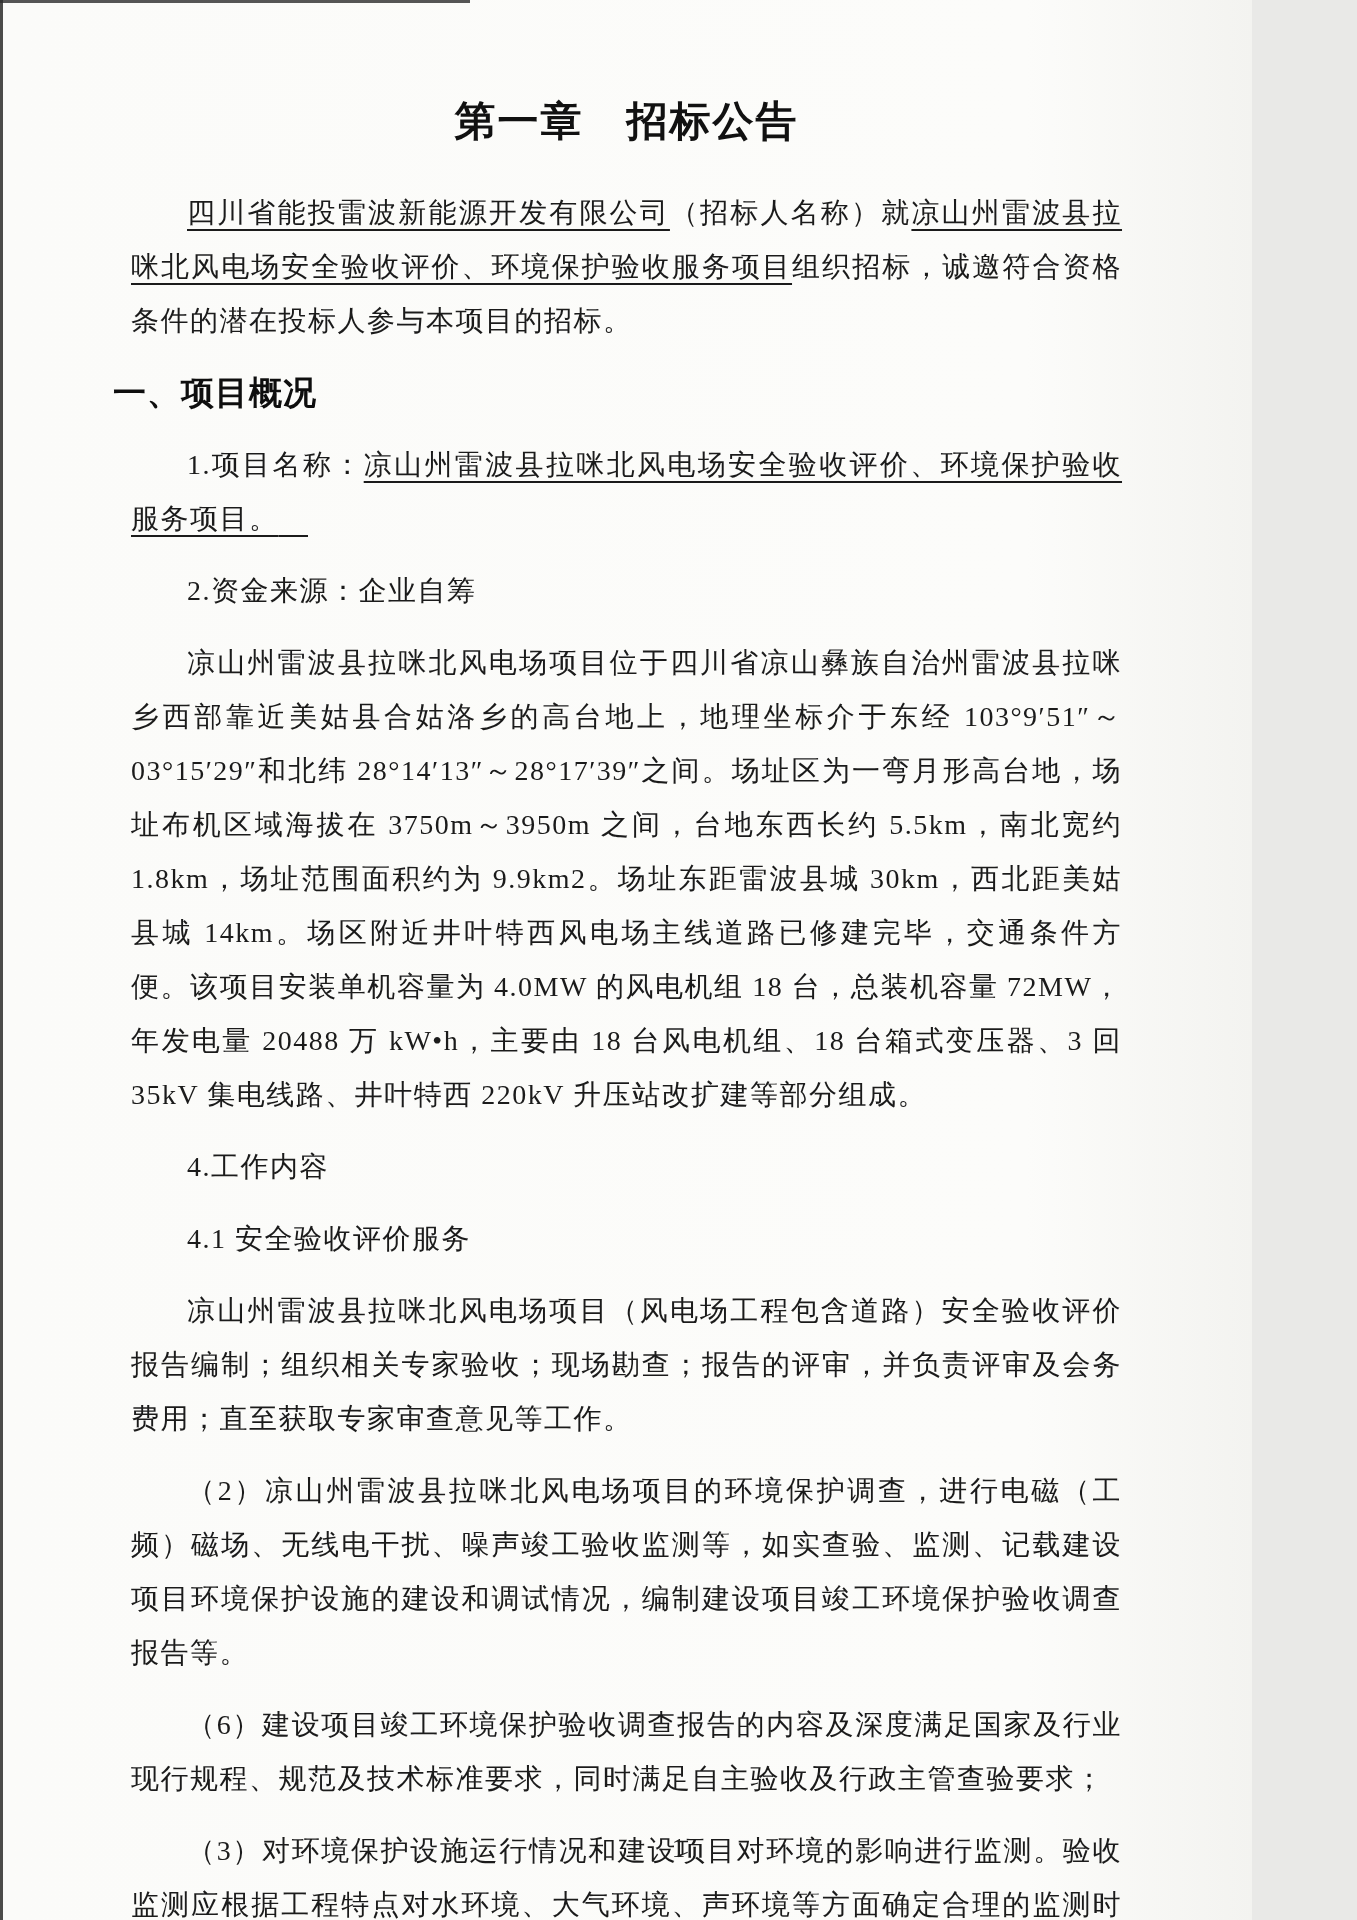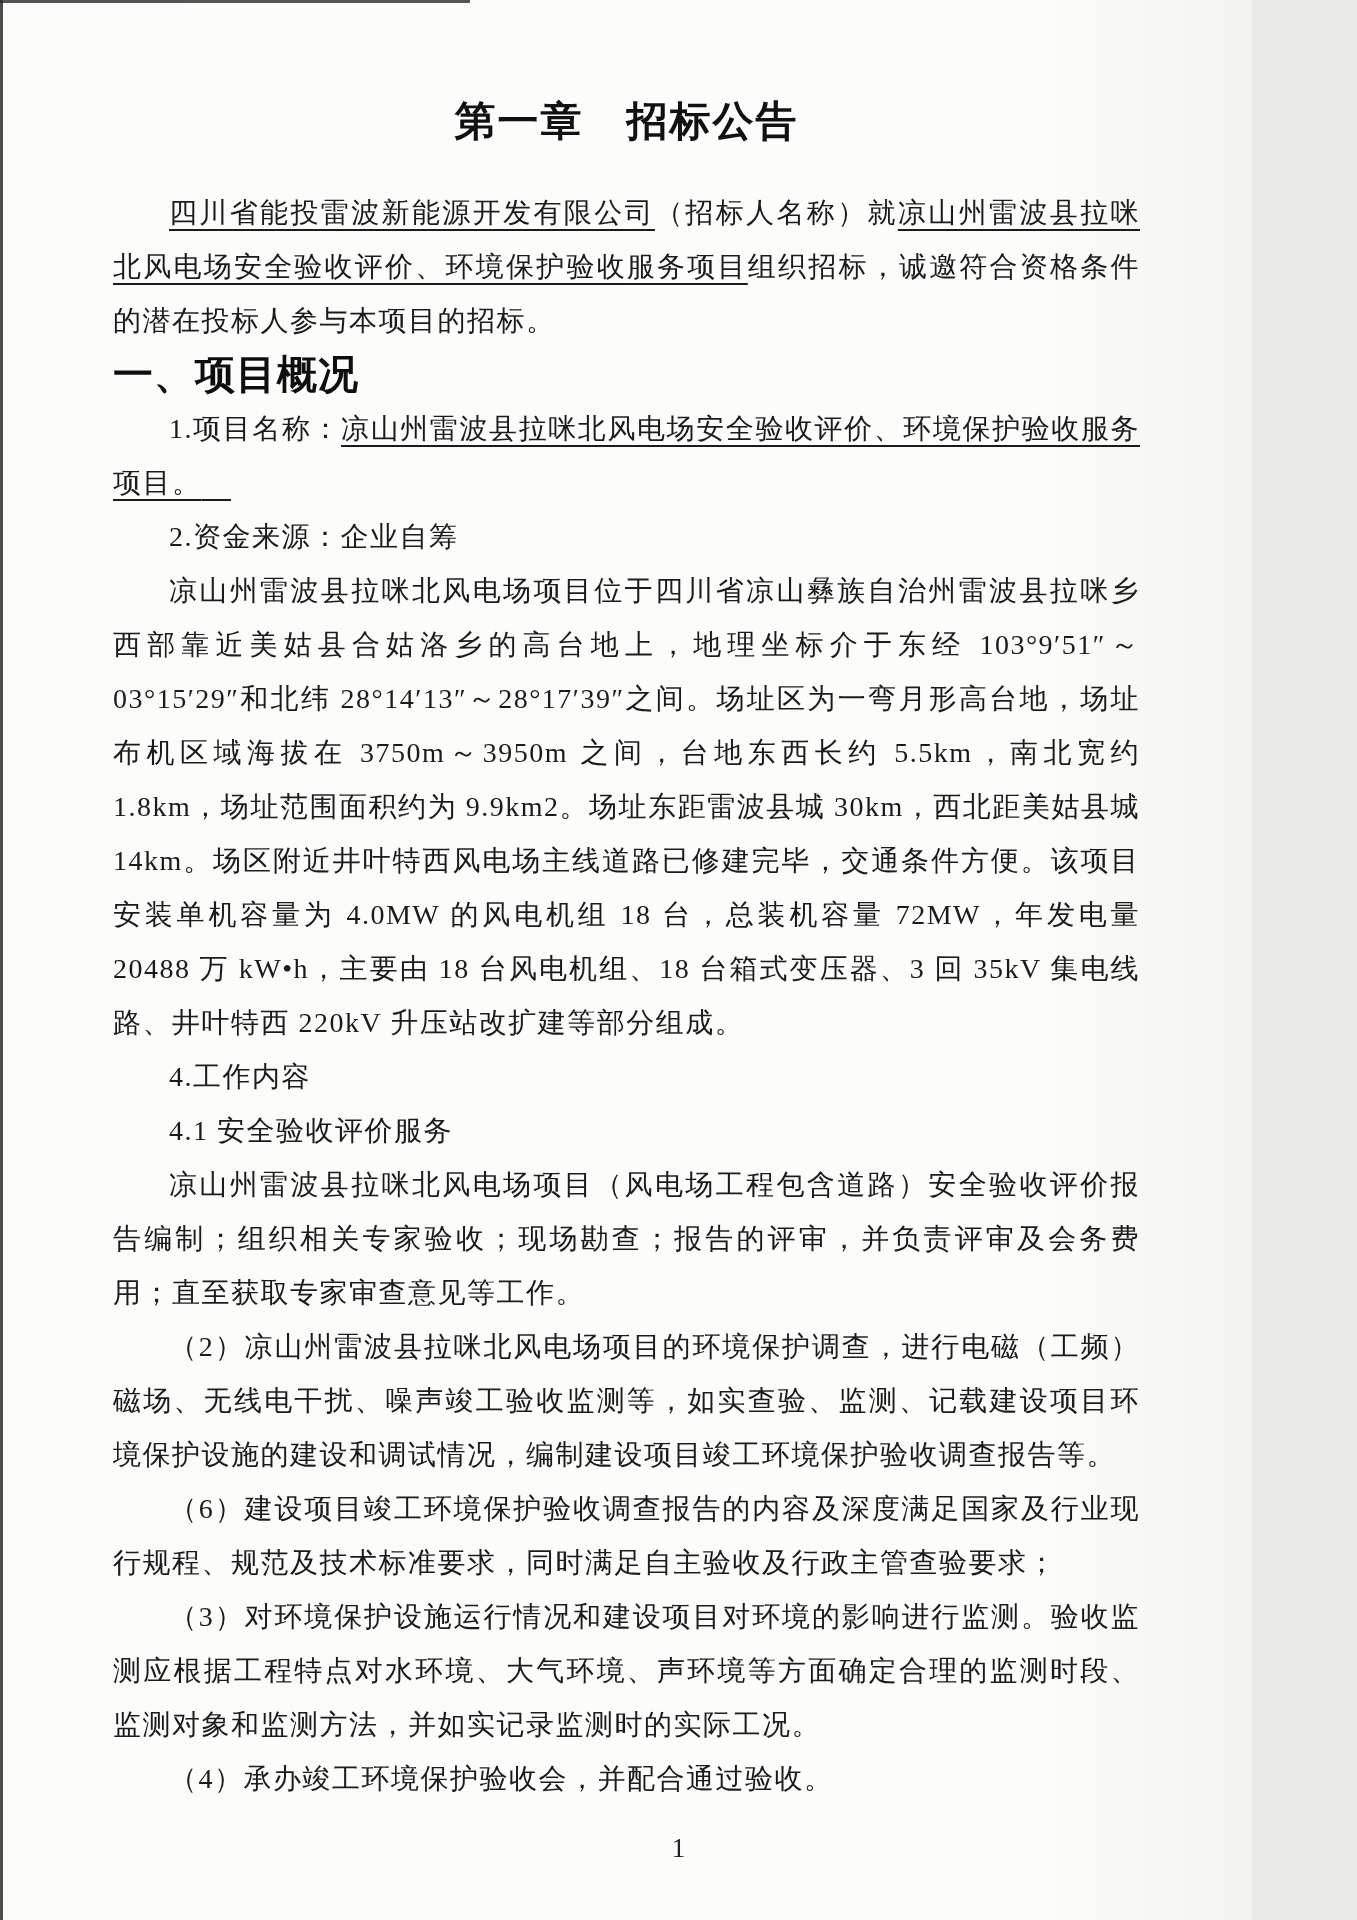--- a/index.html
+++ b/index.html
@@ -36,31 +36,31 @@
   .title {
     margin: 0 0 36px 0;
     font-size: 41px;
     line-height: 58px;
     font-weight: bold;
     text-align: center;
     letter-spacing: 2px;
     color: #111;
   }
   p.para {
-    margin: 0;
+    margin: 18px;
     font-size: 28px;
     line-height: 54px;
     letter-spacing: 1.5px;
     text-align: justify;
     text-justify: inter-ideograph;
   }
   p.indent { text-indent: 2em; }
   .h2 {
     margin: 0;
-    font-size: 40px;
+    font-size: 33px;
     line-height: 54px;
     font-weight: bold;
     letter-spacing: 1px;
     color: #0e0e0e;
   }
   .u {
     text-decoration: underline;
     text-decoration-thickness: 2px;
     text-underline-offset: 7px;
     text-decoration-color: #1b1b1b;

